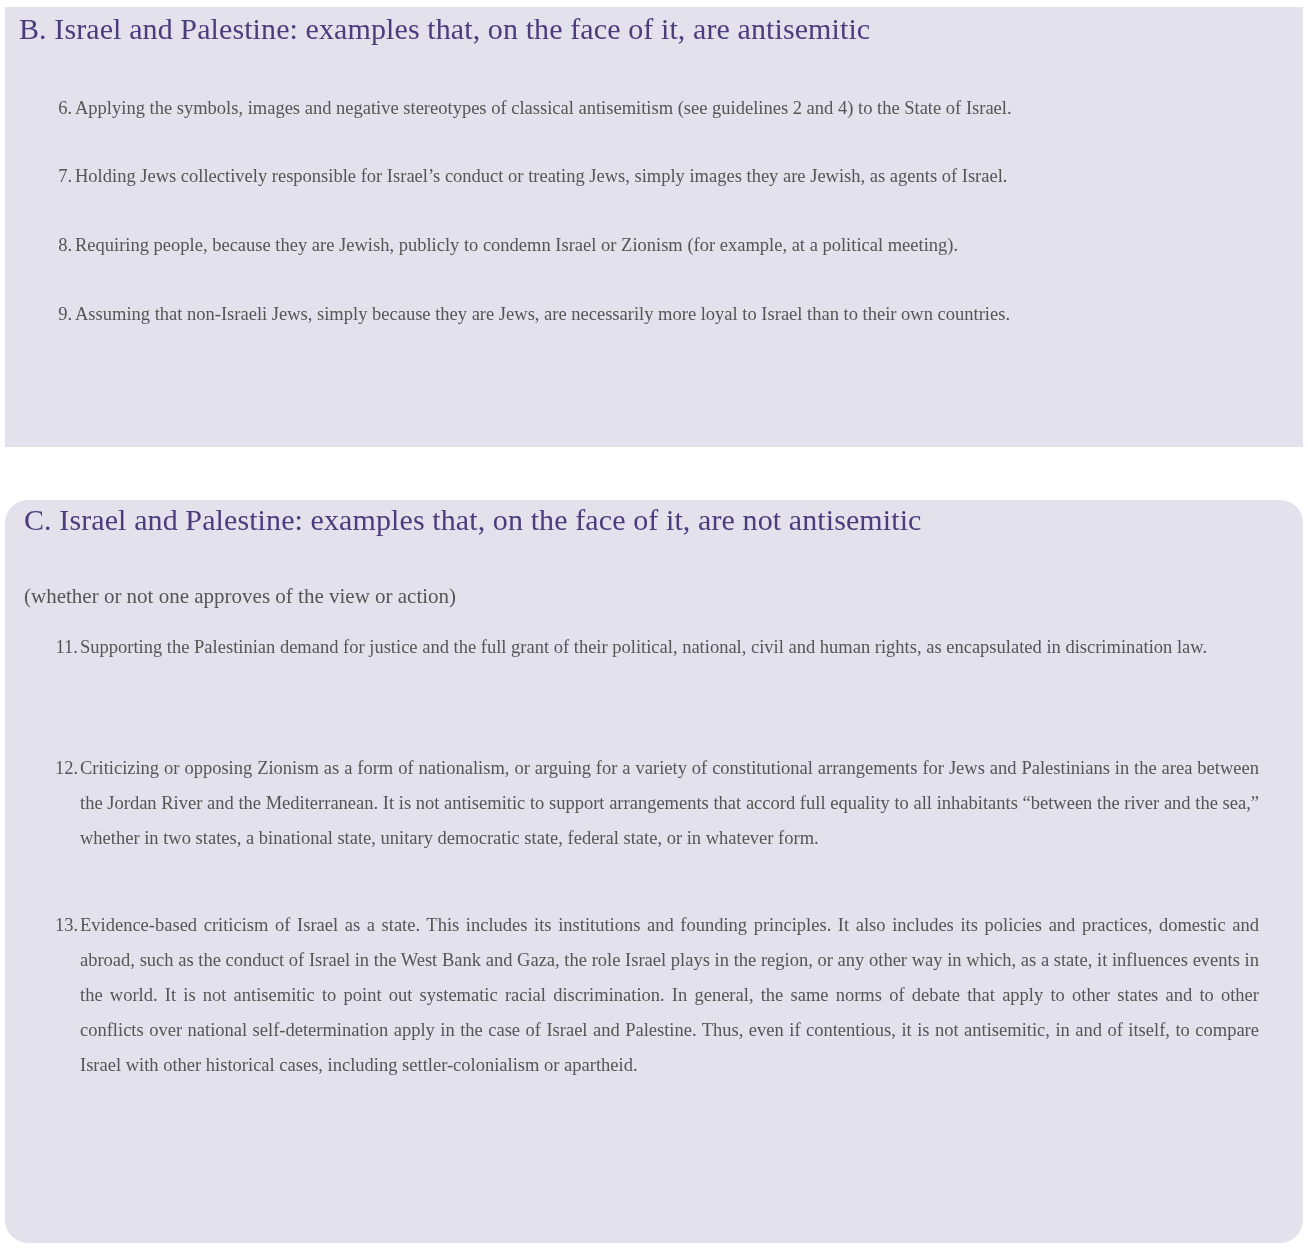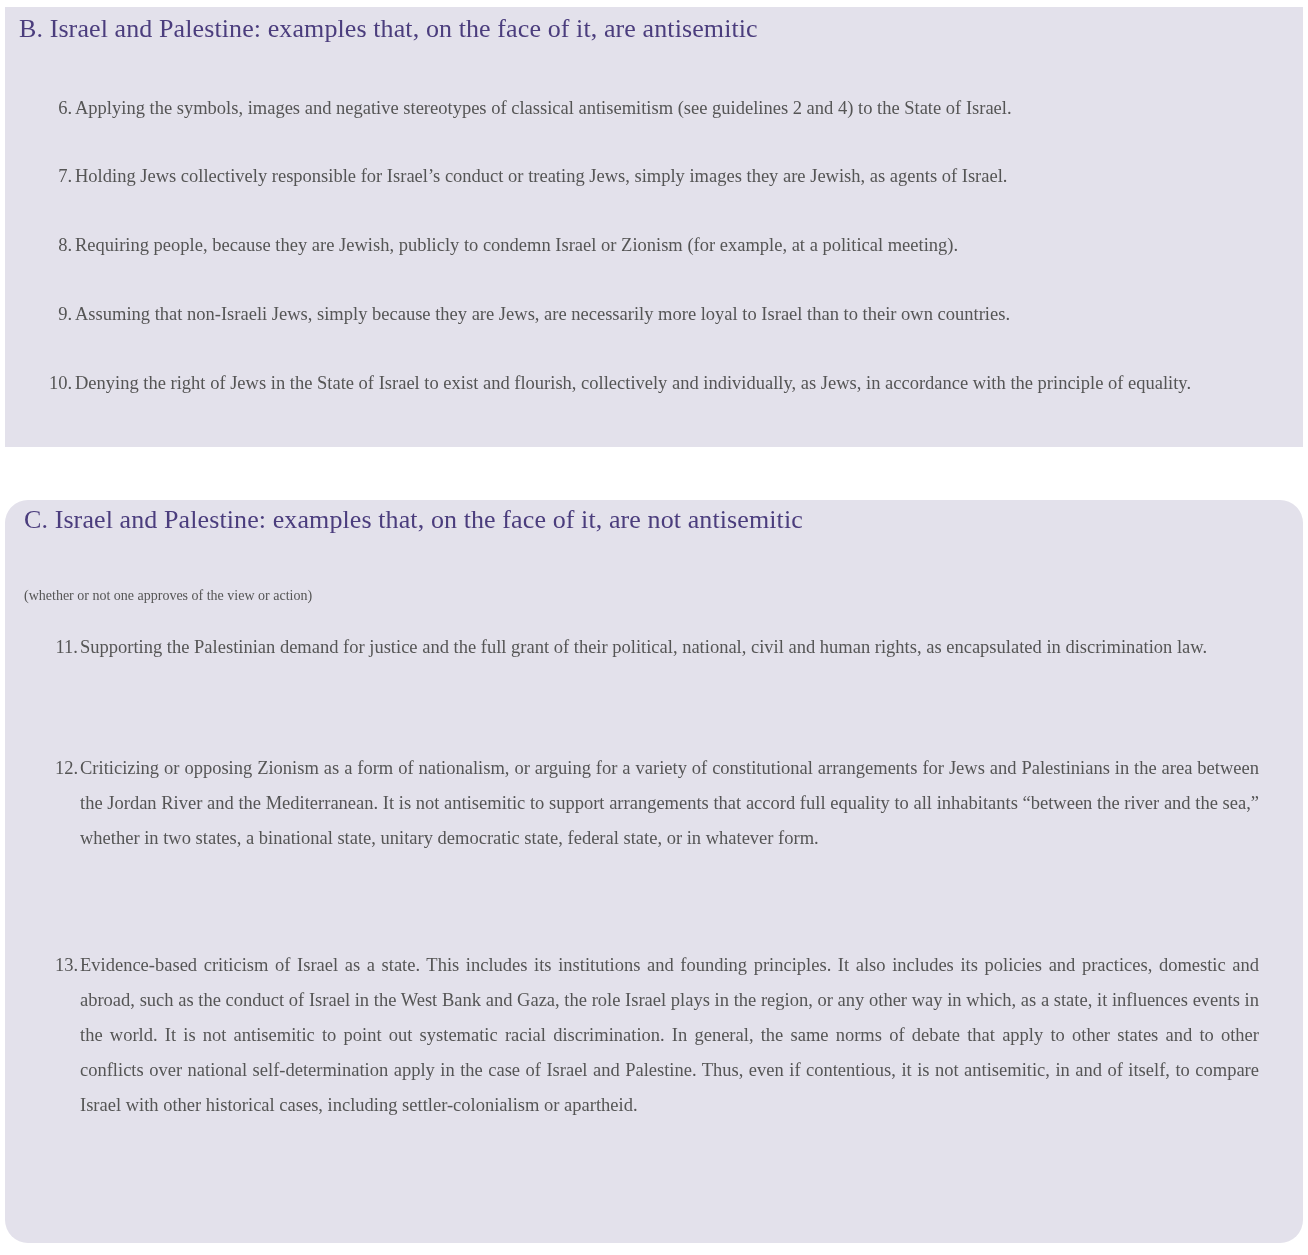--- a/index.html
+++ b/index.html
@@ -1,23 +1,23 @@
 <!DOCTYPE html>
 <html><head>
 <meta charset="utf-8">
 <style>
   html, body { margin: 0; padding: 0; background: #ffffff; }
   body { width: 1308px; height: 1255px; position: relative; overflow: hidden; font-family: "Liberation Serif", "DejaVu Serif", serif; }
   .panel { position: absolute; left: 5px; width: 1298px; background: #e3e1eb; }
   #panel-b { top: 7px; height: 440px; }
   #panel-c { top: 500px; height: 743px; border-radius: 23px; }
-  .heading { position: absolute; color: #4b3d7d; font-size: 26px; line-height: 36px; white-space: nowrap; letter-spacing: 0.1px; }
+  .heading { position: absolute; color: #4b3d7d; font-size: 30px; line-height: 36px; white-space: nowrap; letter-spacing: 0.1px; }
   #panel-b .heading { left: 14px; top: 4px; }
   #panel-c .heading { left: 19px; top: 2px; }
-  .subnote { position: absolute; left: 19px; top: 84px; color: #555; font-size: 14px; line-height: 24px; }
+  .subnote { position: absolute; left: 19px; top: 84px; color: #555; font-size: 21px; line-height: 24px; }
   .item { position: absolute; color: #555; font-size: 18.5px; line-height: 35px; text-align: justify; }
   .item .num { position: absolute; text-align: right; }
   .item .txt { display: block; }
   
   #panel-b .item { left: 70px; width: 1185px; }
   #panel-b .item .num { left: -30px; width: 27px; }
   #panel-b .item.single .txt { text-align: left; }
   
   #panel-c .item { left: 75px; width: 1179px; }
   #panel-c .item .num { left: -30px; width: 28px; }
@@ -37,35 +37,31 @@
     <span class="txt">Holding Jews collectively responsible for Israel’s conduct or treating Jews, simply images they are Jewish, as agents of Israel.</span>
   </div>
   <div class="item single" style="top:221px;">
     <span class="num">8.</span>
     <span class="txt">Requiring people, because they are Jewish, publicly to condemn Israel or Zionism (for example, at a political meeting).</span>
   </div>
   <div class="item single" style="top:290px;">
     <span class="num">9.</span>
     <span class="txt">Assuming that non-Israeli Jews, simply because they are Jews, are necessarily more loyal to Israel than to their own countries.</span>
   </div>
-  <div class="item" style="top:359px;">
-    <span class="num">10.</span>
-    <span class="txt">Denying the right of Jews in the State of Israel to exist and flourish, collectively and individually, as Jews, in accordance with the principle of equality.</span>
-  </div>
 </div>
 
 <div class="panel" id="panel-c">
   <div class="heading">C. Israel and Palestine: examples that, on the face of it, are not antisemitic</div>
   <div class="subnote">(whether or not one approves of the view or action)</div>
 
   <div class="item" style="top:130px;">
     <span class="num">11.</span>
     <span class="txt">Supporting the Palestinian demand for justice and the full grant of their political, national, civil and human rights, as encapsulated in discrimination law.</span>
   </div>
   <div class="item" style="top:251px;">
     <span class="num">12.</span>
     <span class="txt">Criticizing or opposing Zionism as a form of nationalism, or arguing for a variety of constitutional arrangements for Jews and Palestinians in the area between the Jordan River and the Mediterranean. It is not antisemitic to support arrangements that accord full equality to all inhabitants “between the river and the sea,” whether in two states, a binational state, unitary democratic state, federal state, or in whatever form.</span>
   </div>
-  <div class="item" style="top:448px;">
+  <div class="item" style="top:408px;">
     <span class="num">13.</span>
     <span class="txt">Evidence-based criticism of Israel as a state. This includes its institutions and founding principles. It also includes its policies and practices, domestic and abroad, such as the conduct of Israel in the West Bank and Gaza, the role Israel plays in the region, or any other way in which, as a state, it influences events in the world. It is not antisemitic to point out systematic racial discrimination. In general, the same norms of debate that apply to other states and to other conflicts over national self-determination apply in the case of Israel and Palestine. Thus, even if contentious, it is not antisemitic, in and of itself, to compare Israel with other historical cases, including settler-colonialism or apartheid.</span>
   </div>
 </div>
 
 </body></html>

